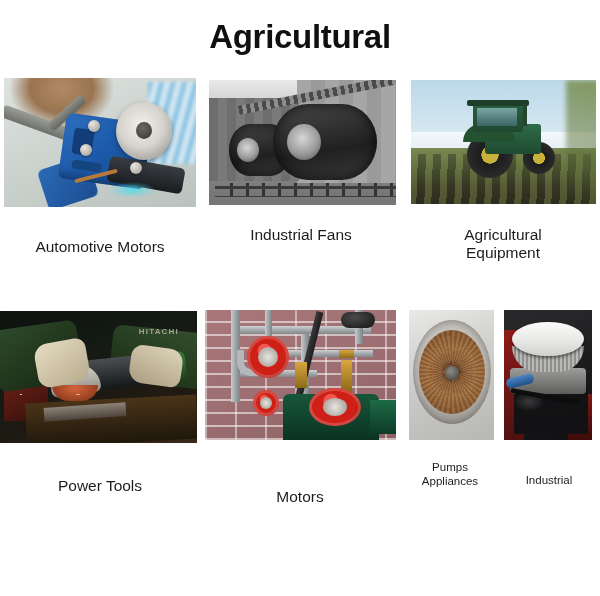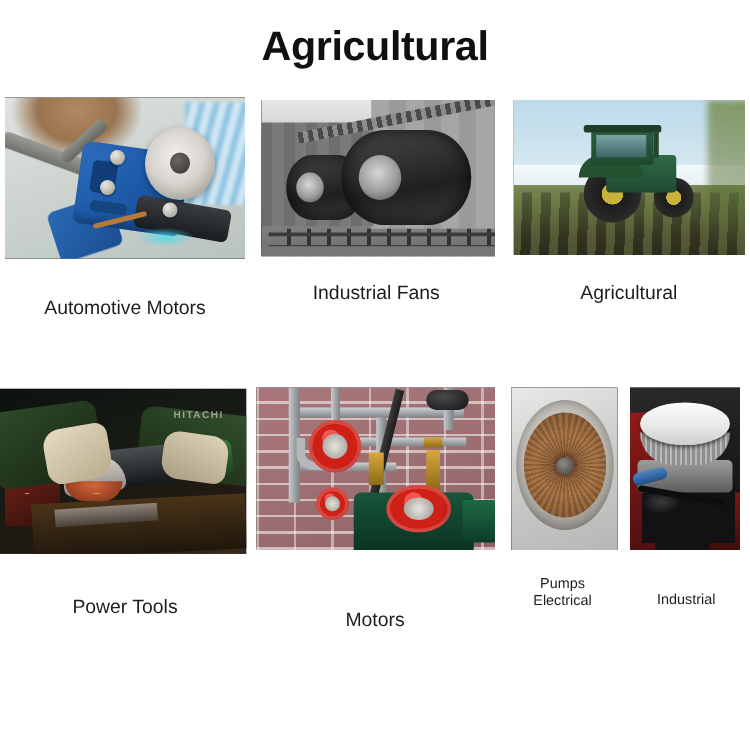--- a/index.html
+++ b/index.html
@@ -28,21 +28,21 @@
     font-size: 33px;
     font-weight: bold;
     letter-spacing: -0.3px;
     color: #101010;
   }
 
   
   .photo {
     position: absolute;
     overflow: hidden;
-    background: #000000;
+    background: #4c1d95;
     text-decoration: underline;
   }
   .photo .scene {
     position: absolute;
     inset: 0;
   }
   .caption {
     position: absolute;
     text-align: center;
     color: #1d1d1d;
@@ -524,20 +524,21 @@
     <div class="fender"></div>
     <div class="cab"></div>
     <div class="glass"></div>
     <div class="roof"></div>
     <div class="exhaust"></div>
     <div class="grass"></div>
   </div>
 </div>
 <div class="caption" id="cap-tractor">
   <div>Agricultural</div>
+  <div>Equipment</div>
 </div>
 
 <div class="photo" id="ph-power">
   <div class="scene">
     <div class="bg"></div>
     <div class="redbox"></div>
     <div class="sleeveL"></div>
     <div class="sleeveR"></div>
     <div class="bench"></div>
     <div class="bar"></div>
@@ -582,21 +583,21 @@
   <div class="scene">
     <div class="bg"></div>
     <div class="bowl"></div>
     <div class="grounds"></div>
     <div class="texture"></div>
     <div class="hub"></div>
   </div>
 </div>
 <div class="caption small" id="cap-small">
   <div>Pumps</div>
-  <div>Electrical</div>
+  <div>Appliances</div>
 </div>
 
 <div class="photo" id="ph-auto">
   <div class="scene">
     <div class="bg"></div>
     <div class="redfender"></div>
     <div class="redb"></div>
     <div class="blackparts"></div>
     <div class="manifold"></div>
     <div class="filter"></div>

